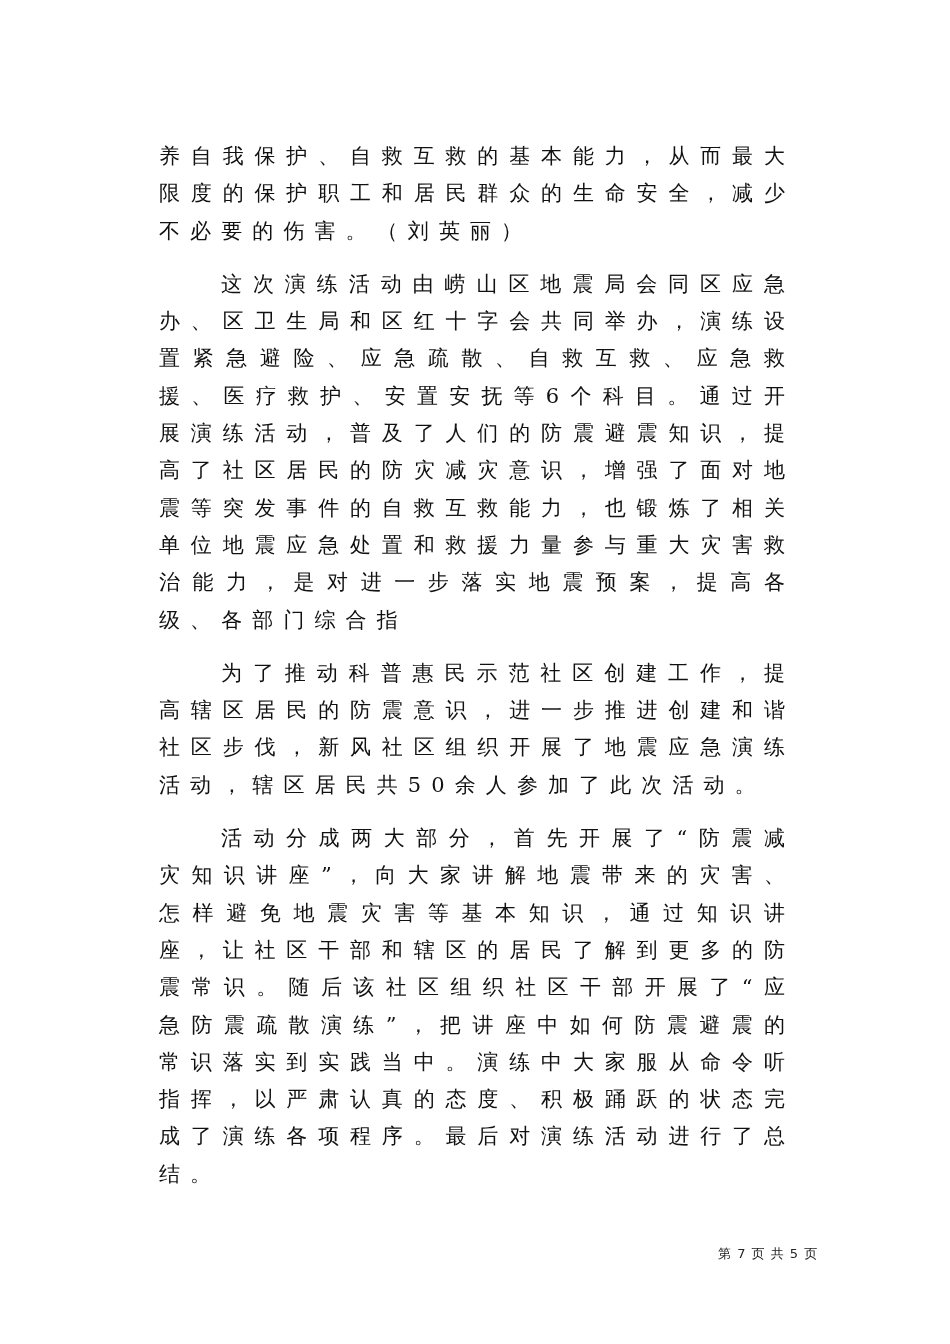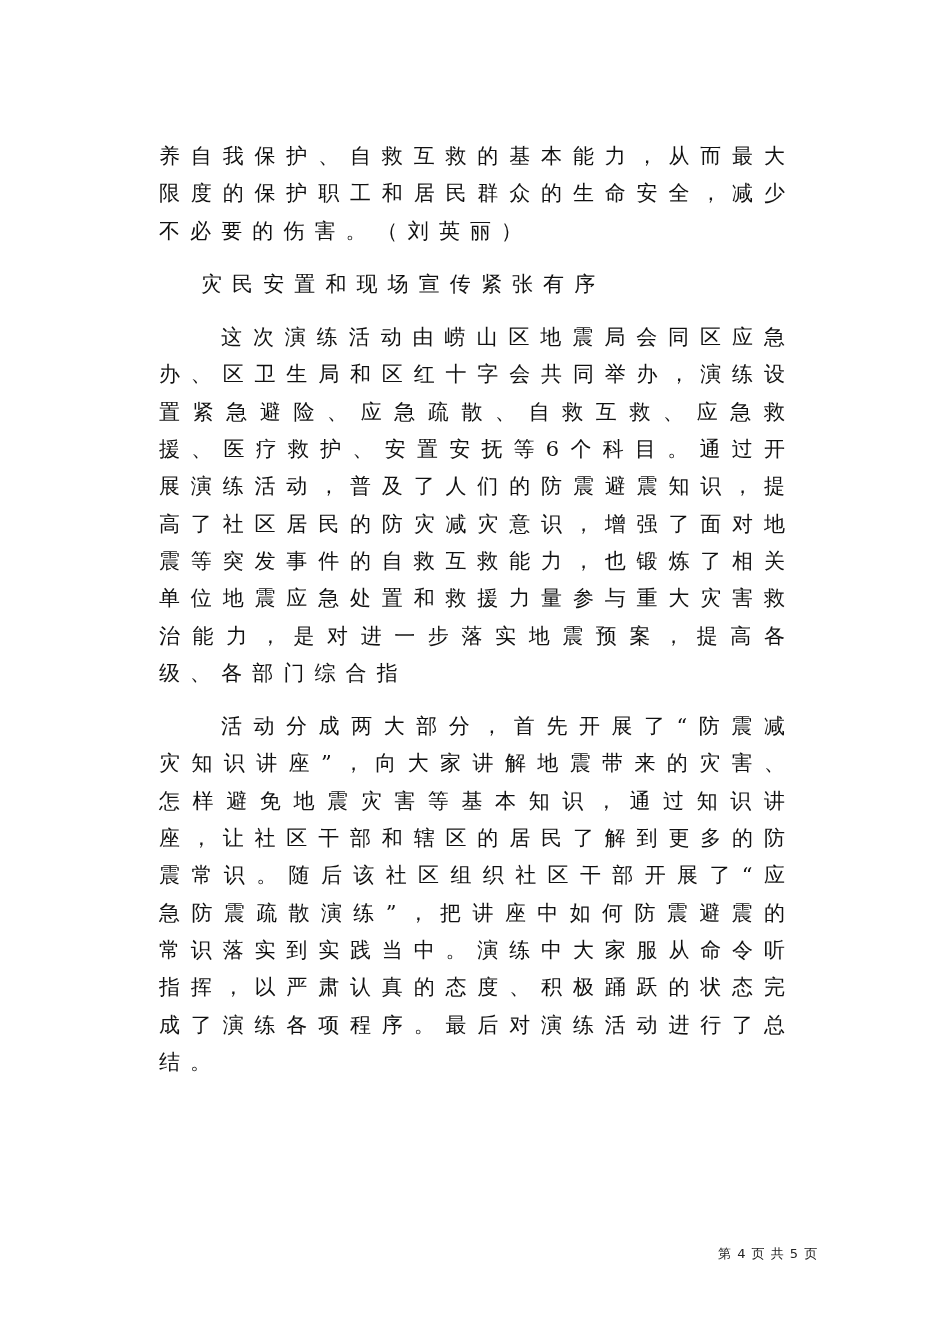--- a/index.html
+++ b/index.html
@@ -19,19 +19,19 @@
     position: absolute; left: 718px; top: 1245px;
     font-family: "DejaVu Sans", "Liberation Sans", sans-serif;
     font-size: 13px; color: #222222; letter-spacing: 1px;
   }
 </style>
 </head>
 <body>
 
 <div class="page">
   <p class="para cont">养自我保护、自救互救的基本能力，从而最大限度的保护职工和居民群众的生命安全，减少不必要的伤害。（刘英丽）</p>
-  <p class="heading">灾民安置和现场宣传紧张有序</p>
   <p class="para">这次演练活动由崂山区地震局会同区应急办、区卫生局和区红十字会共同举办，演练设置紧急避险、应急疏散、自救互救、应急救援、医疗救护、安置安抚等6个科目。通过开展演练活动，普及了人们的防震避震知识，提高了社区居民的防灾减灾意识，增强了面对地震等突发事件的自救互救能力，也锻炼了相关单位地震应急处置和救援力量参与重大灾害救治能力，是对进一步落实地震预案，提高各级、各部门综合指</p>
+  <p class="para">为了推动科普惠民示范社区创建工作，提高辖区居民的防震意识，进一步推进创建和谐社区步伐，新风社区组织开展了地震应急演练活动，辖区居民共50余人参加了此次活动。</p>
   <p class="para">活动分成两大部分，首先开展了“防震减灾知识讲座”，向大家讲解地震带来的灾害、怎样避免地震灾害等基本知识，通过知识讲座，让社区干部和辖区的居民了解到更多的防震常识。随后该社区组织社区干部开展了“应急防震疏散演练”，把讲座中如何防震避震的常识落实到实践当中。演练中大家服从命令听指挥，以严肃认真的态度、积极踊跃的状态完成了演练各项程序。最后对演练活动进行了总结。</p>
 
 </div>
 
-<div class="footer">第 4 页 共 5 页</div>
+<div class="footer">第 7 页 共 5 页</div>
 
 </body></html>

